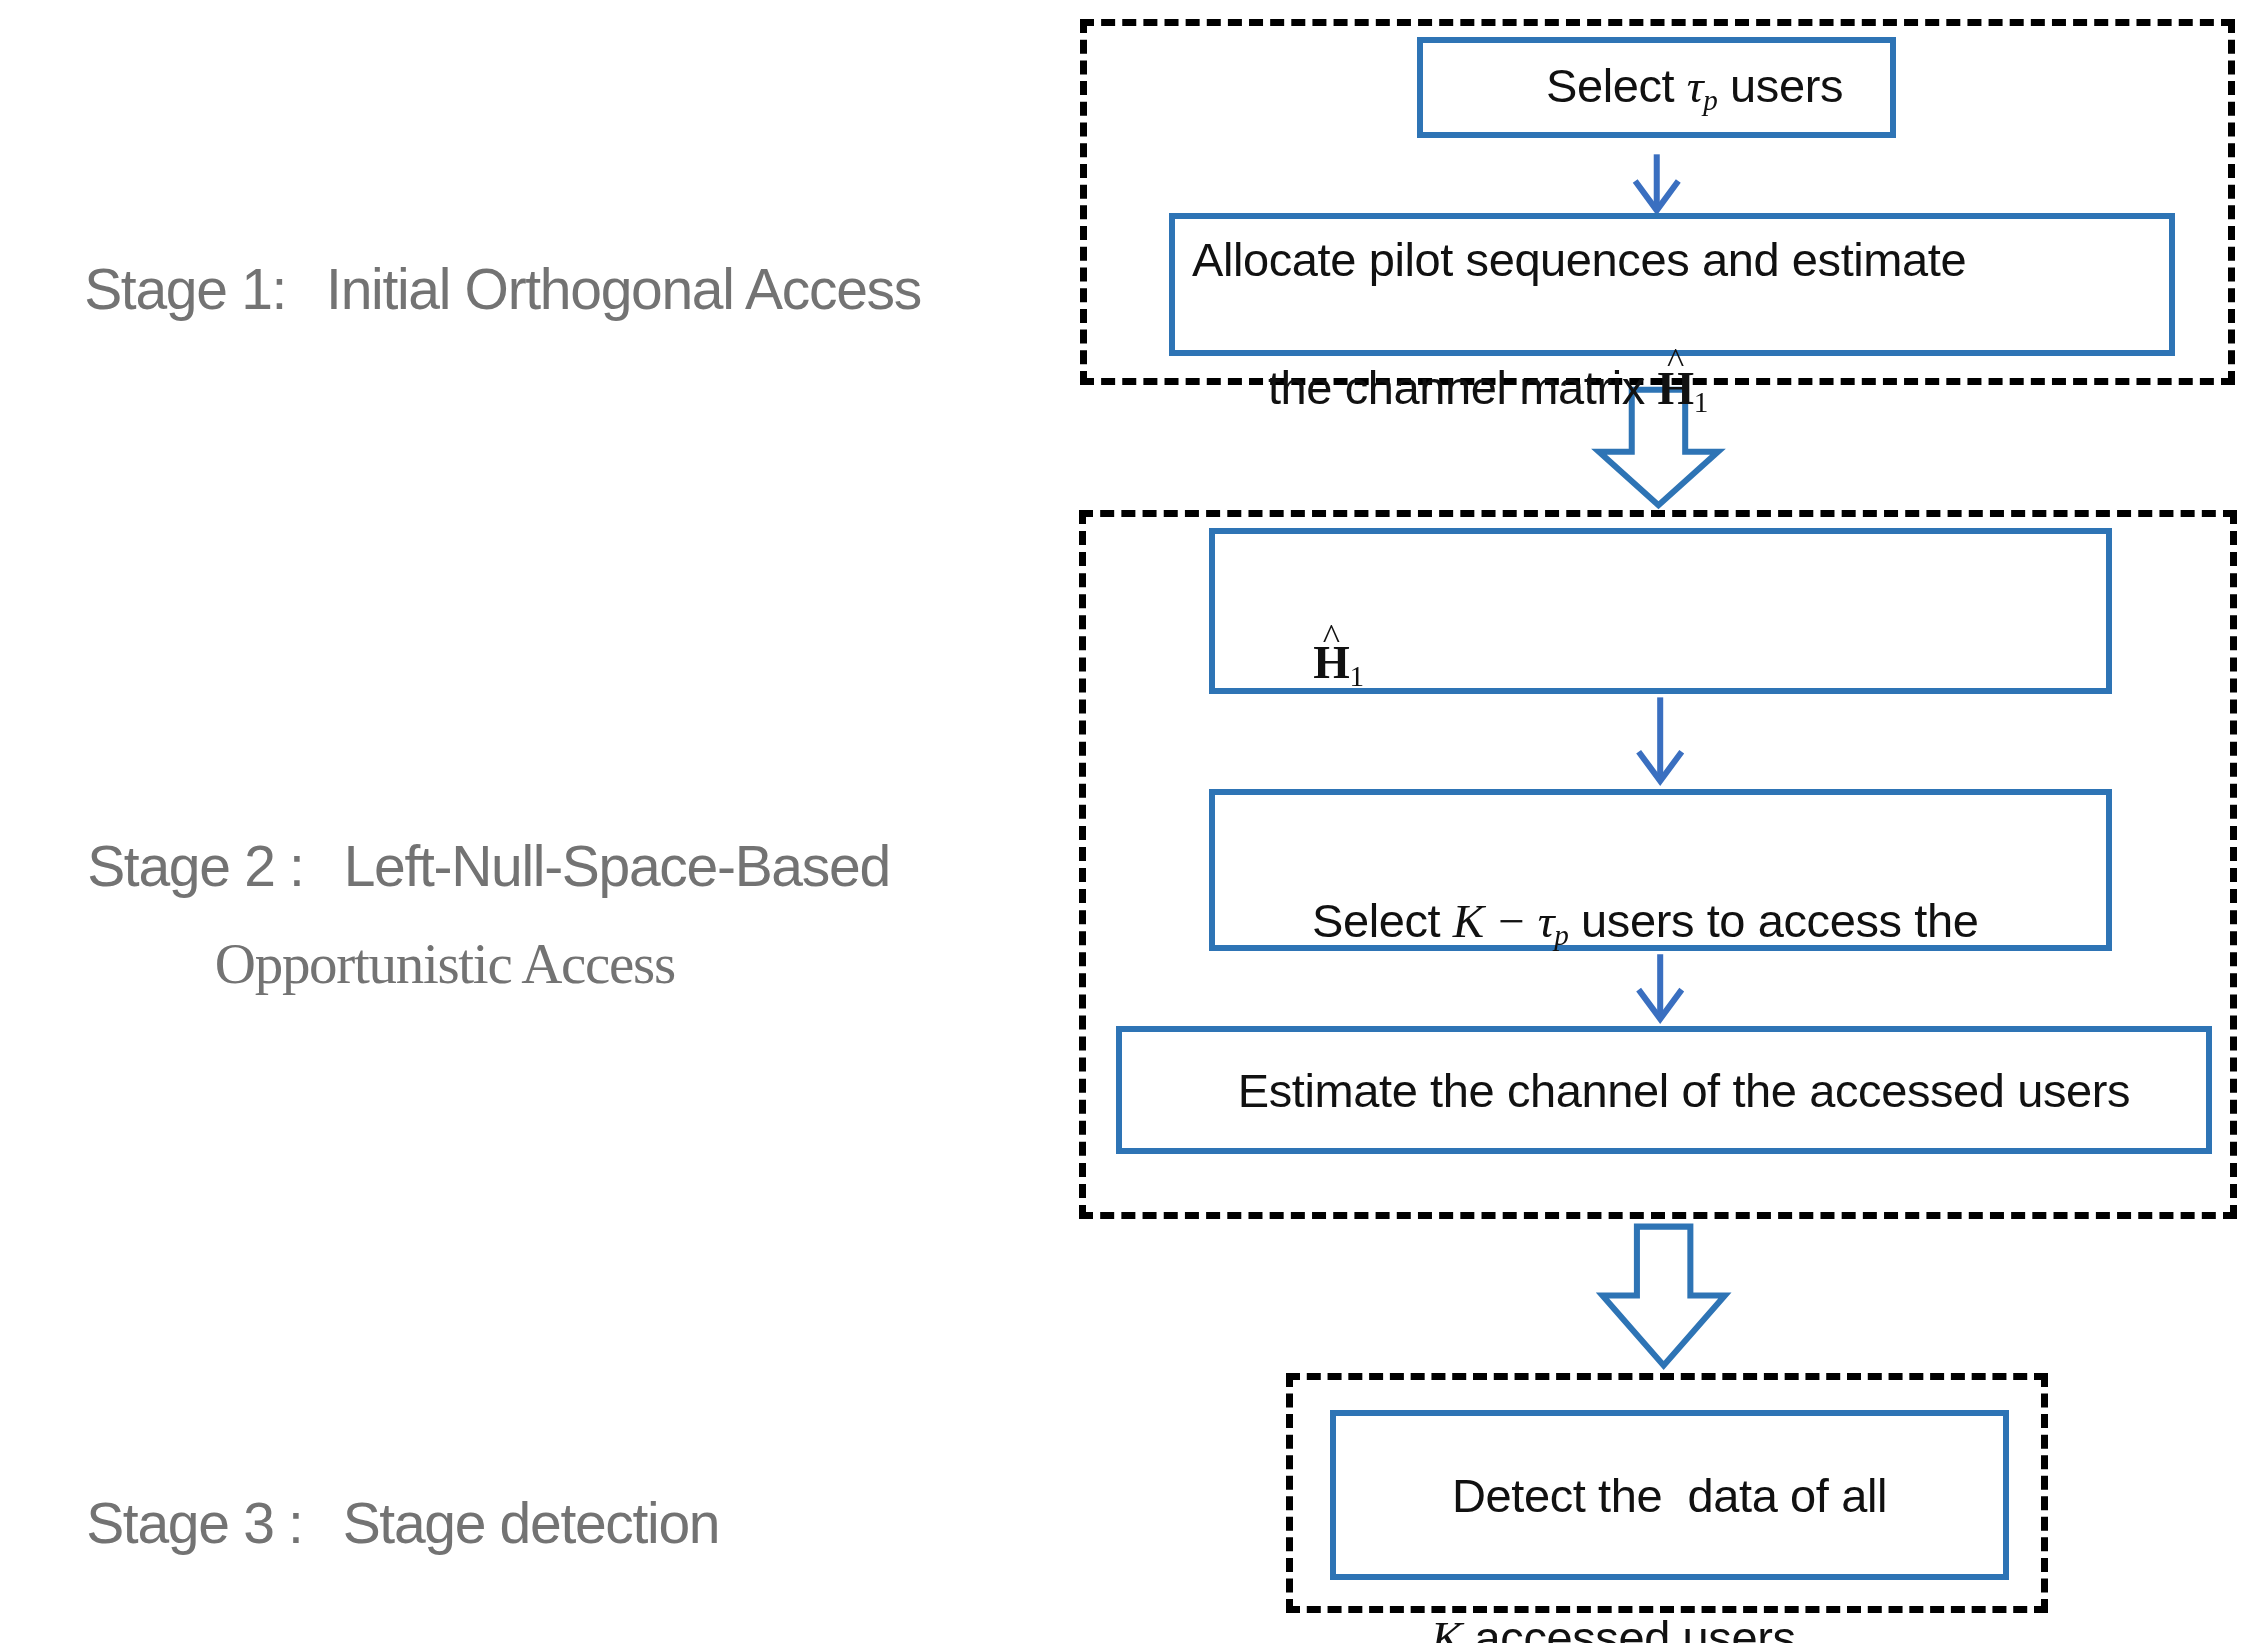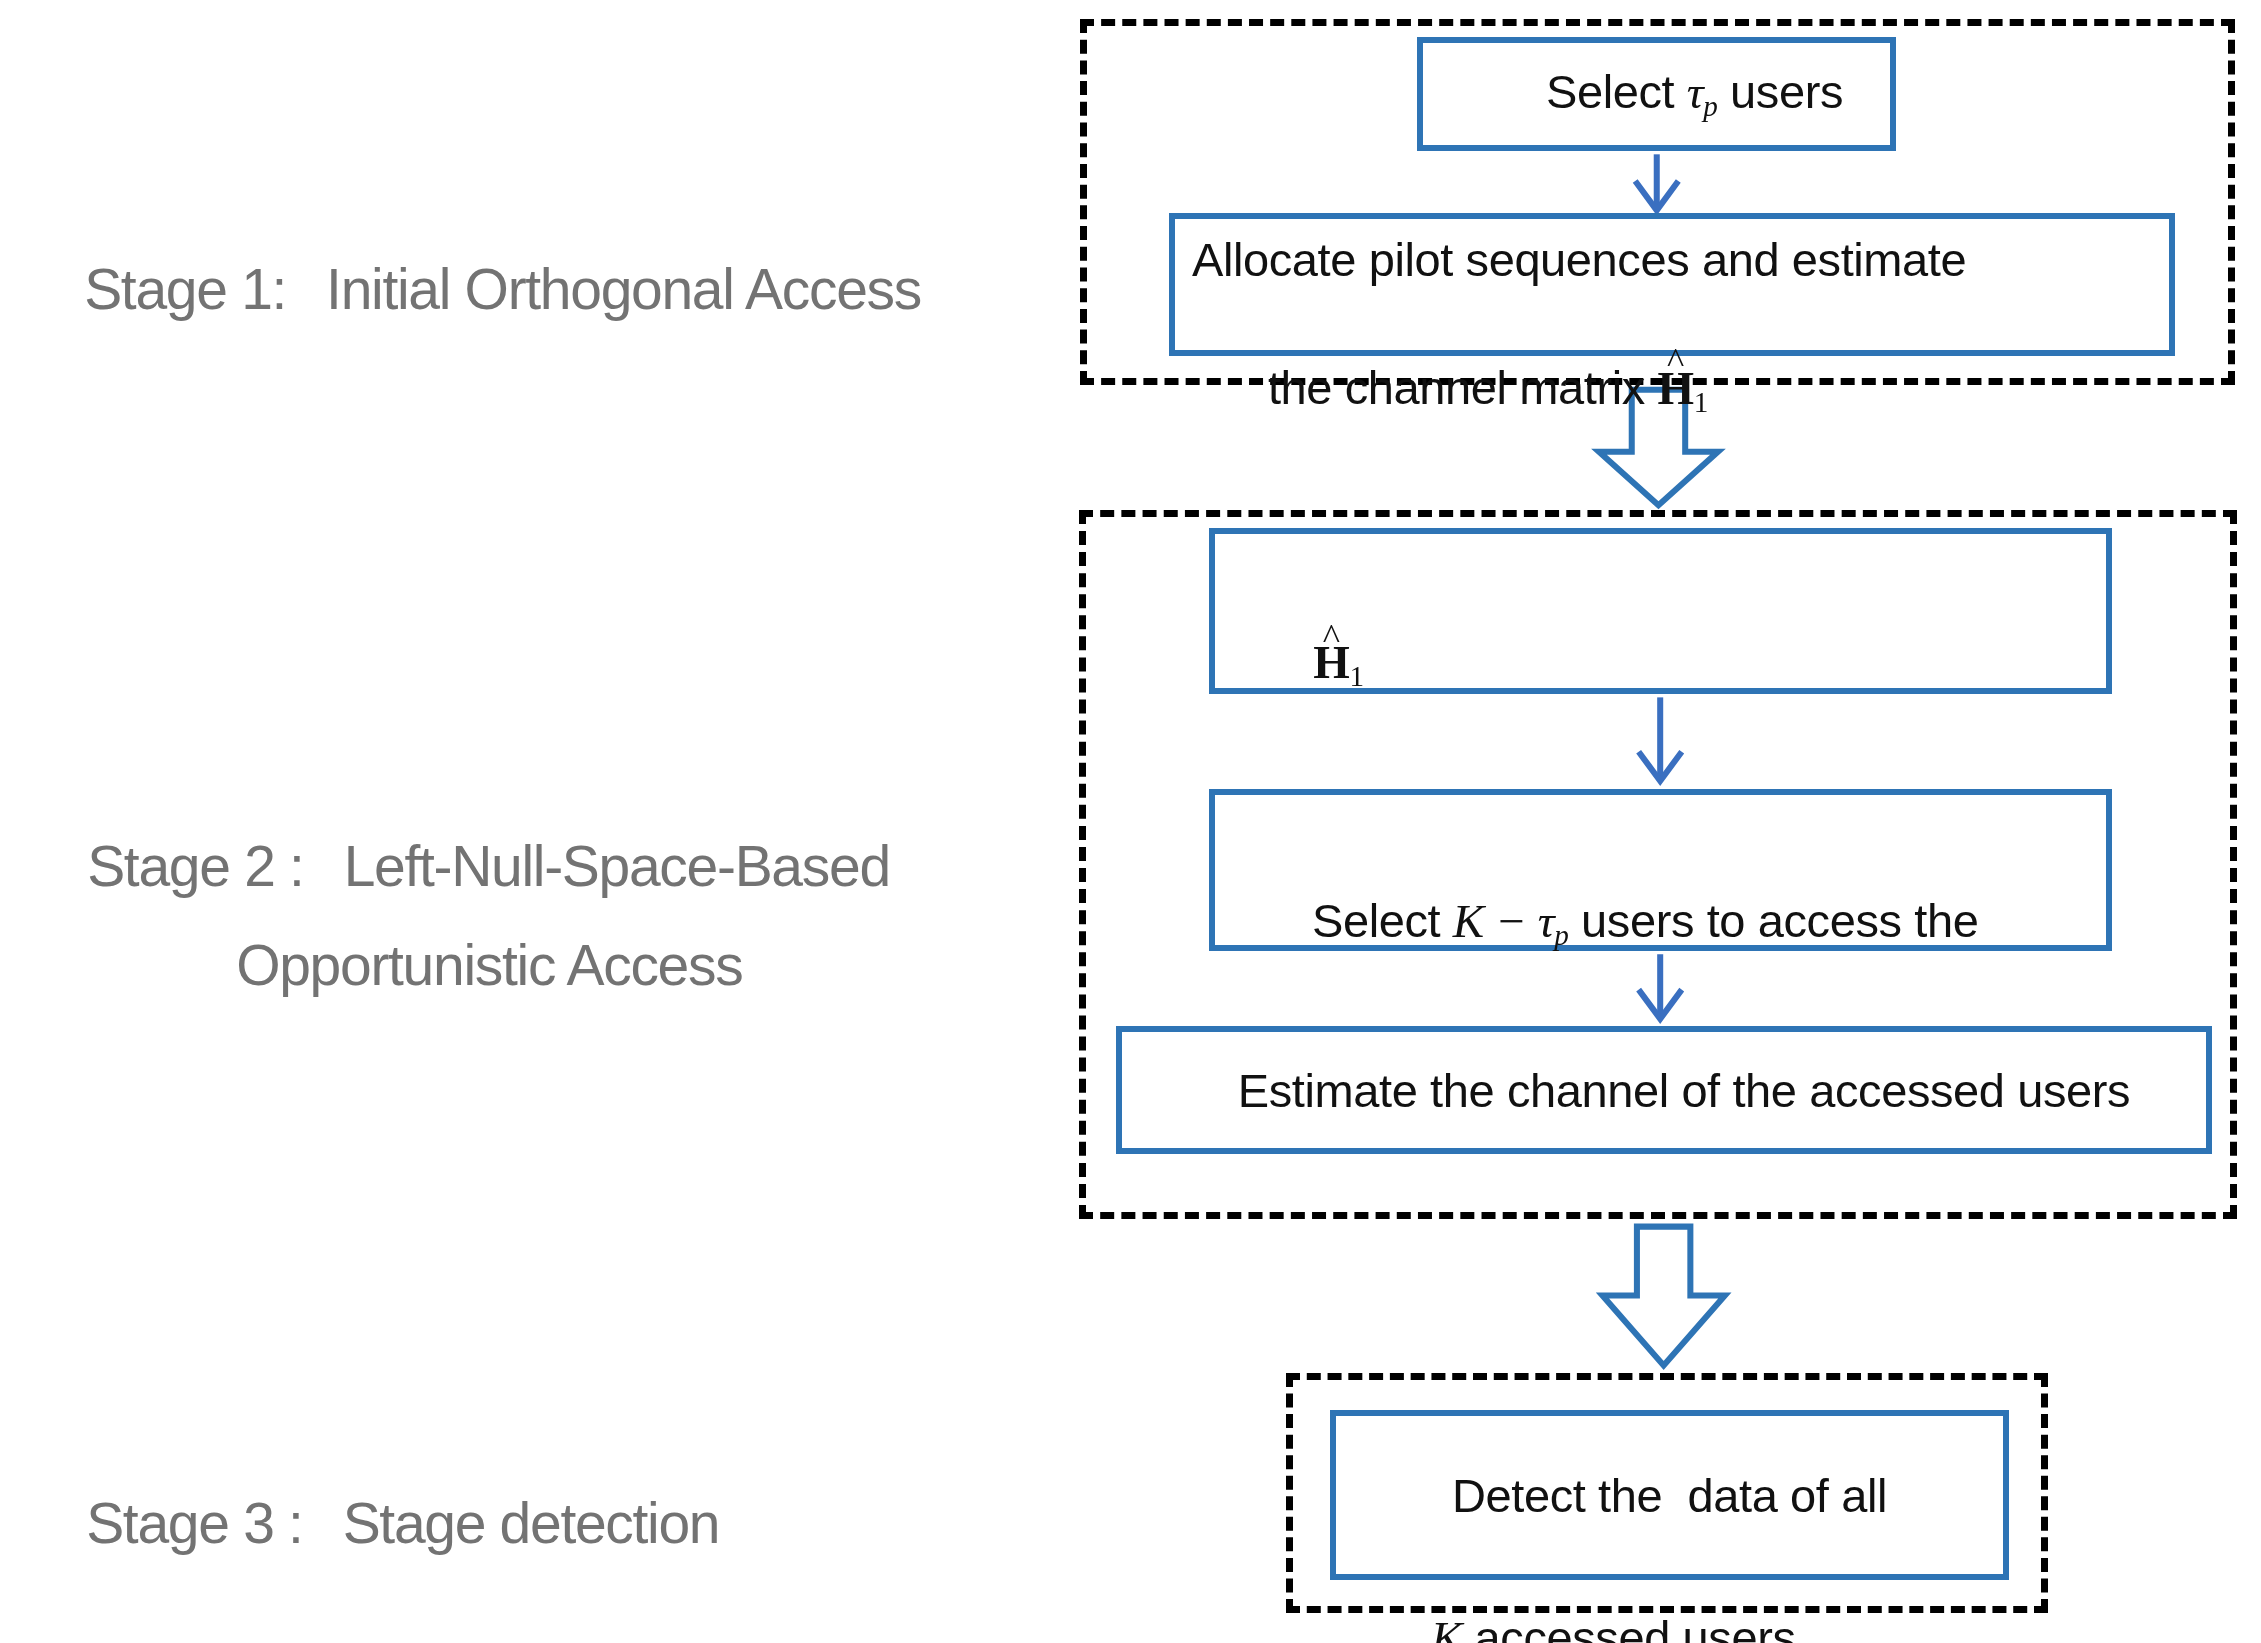--- a/index.html
+++ b/index.html
@@ -117,31 +117,31 @@
     <polygon points="1899,1423 1961,1423 1961,1503 2001,1503 1930,1584 1859,1503 1899,1503" fill="#ffffff" stroke-width="7" stroke="#2e74b5"></polygon>
   </svg>
 
   <div class="stage-label" style="left:26px; top:190px;">
     <span>Stage 1:</span><span class="gap"></span><span>Initial Orthogonal Access</span>
   </div>
 
   <div class="stage-label" style="left:29px; top:767px;">
     <span>Stage 2 :</span><span class="gap"></span><span>Left-Null-Space-Based</span>
   </div>
-  <div class="stage-label" style="left:178px; top:866px;">
+  <div class="stage-label" style="left:163px; top:866px;font-family:Liberation Serif, serif;">
     <span>Opportunistic Access</span>
   </div>
 
   <div class="stage-label" style="left:28px; top:1424px;">
     <span>Stage 3 :</span><span class="gap"></span><span>Stage detection</span>
   </div>
 
   <div class="stage-rect" style="left:1080px; top:19px; width:1155px; height:366px;"></div>
 
-  <div class="pbox center" style="left:1417px; top:37px; width:479px; height:114px;">
+  <div class="pbox center" style="left:1417px; top:37px; width:479px; height:101px;">
     <div class="line">
       <span>Select </span><span class="math">τ</span><span class="msub">p</span><span> users</span>
     </div>
   </div>
 
   <div class="pbox" style="left:1169px; top:213px; width:1006px; height:143px; padding:8.6px 0 0 17px; line-height:64px;">
     <div class="line">Allocate pilot sequences and estimate</div>
     <div class="line">
       <span>the channel matrix </span><span class="mhat"><span class="hat">^</span><span>H</span></span><span class="msub-upright">1</span>
     </div>

